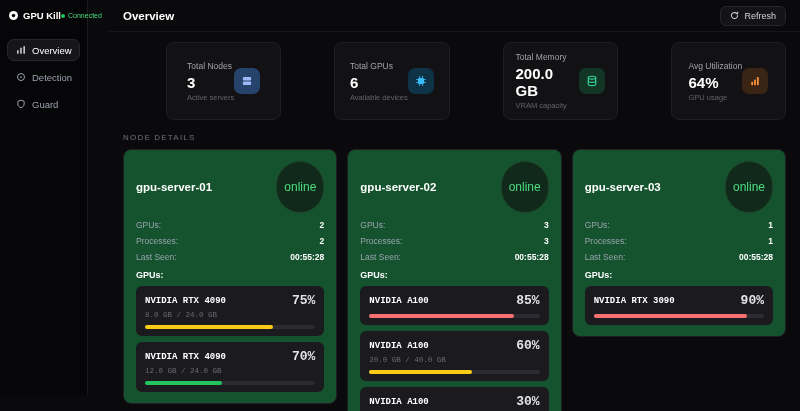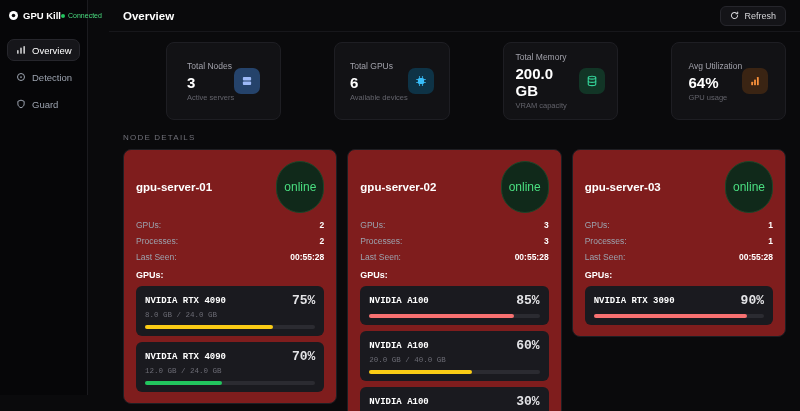--- a/index.html
+++ b/index.html
@@ -47,21 +47,21 @@
     background:#121215; border:1px solid #1e1e23; border-radius:8px;
     padding:9px 12px; display:flex; justify-content:center; align-items:center;margin-left:43px;
   }
   .stat-title { font-size:8.5px; color:#a1a1aa; }
   .stat-value { font-size:15px; font-weight:bold; color:#fff; margin:3px 0 2px; }
   .stat-sub { font-size:7.5px; color:#63636b; }
   .stat-icon { width:26px; height:26px; border-radius:7px; display:flex; align-items:center; justify-content:center; flex:0 0 auto; }
   
   .section-label { font-size:8px; letter-spacing:1.2px; color:#71717a; font-weight:normal; margin:13px 0 7px; text-transform:uppercase; }
   .nodes { display:grid; grid-template-columns:repeat(3,1fr); gap:10px; align-items:start; }
-  .node-card { background:#7f1d1d; border:1px solid #1e1e23; border-radius:8px; padding:11px 12px; }
+  .node-card { background:#14532d; border:1px solid #1e1e23; border-radius:8px; padding:11px 12px; }
   .node-head { display:flex; justify-content:space-between; align-items:center; margin-bottom:7px; }
   .node-name { font-size:11.5px; font-weight:bold; color:#fff; }
   .badge-online { font-size:12px; color:#4ade80; background:#10291a; border:1px solid #1d4428; border-radius:999px; padding:18px 7px; }
   .info-row { display:flex; justify-content:space-between; font-size:8.5px; margin:6px 0; }
   .info-label { color:#9ca3af; }
   .info-value { color:#fff; font-weight:bold; }
   .gpus-header { font-size:9px; font-weight:bold; color:#fff; margin-top:8px; }
   .gpu-row { background:#1a1a1f; border-radius:6px; padding:7px 9px; margin-top:6px;font-family:Liberation Mono, monospace; }
   .gpu-top { display:flex; justify-content:space-between; align-items:center; }
   .gpu-name { font-size:9px; font-weight:bold; color:#fff; }

